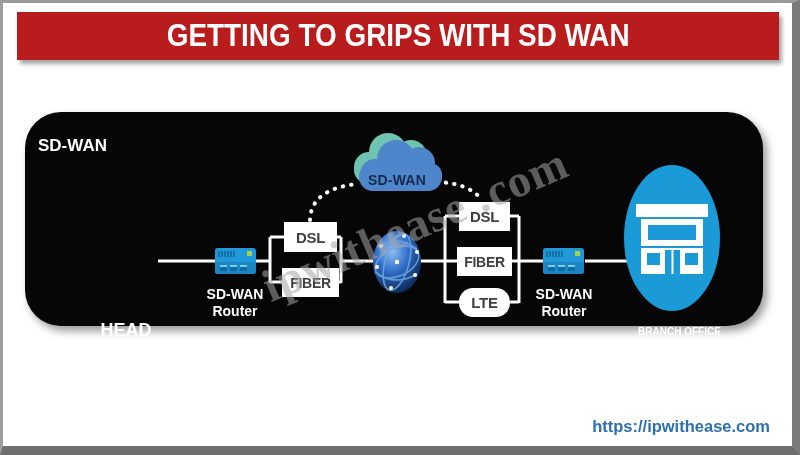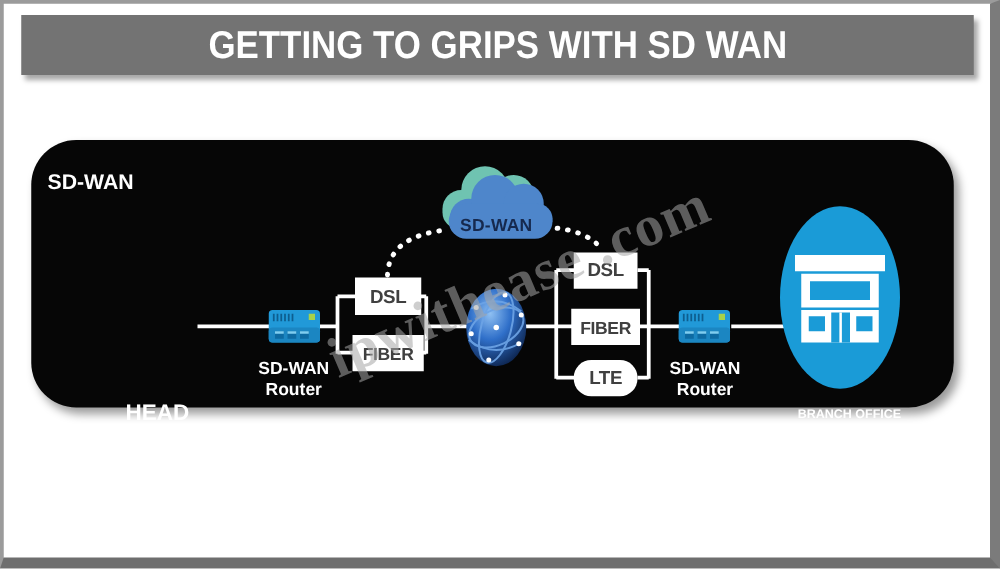--- a/index.html
+++ b/index.html
@@ -7,21 +7,21 @@
   .frame {
     position:relative; width:800px; height:455px; background:#ffffff; overflow:hidden;
   }
   .frame-border {
     position:absolute; inset:0; pointer-events:none; z-index:100;
     border-style:solid; border-width:3px 8px 9px 3px;
     border-color:#9b9b9b #7b7b7b #6e6e6e #9b9b9b;
   }
   .title-bar {
     position:absolute; left:17px; top:12px; width:762px; height:48px;
-    background:#737373; color:#fff; z-index:5;
+    background:#b91c1c; color:#fff; z-index:5;
     display:flex; align-items:center; justify-content:center;
     box-shadow:3px 4px 4px rgba(0,0,0,0.35);
   }
   .title-bar span {
     font-size:31px; font-weight:800; letter-spacing:0;
     transform:scaleX(0.9); white-space:nowrap;
   }
   .panel {
     position:absolute; left:25px; top:112px; width:738px; height:214px;
     background:#060606; border-radius:36px; z-index:5;
@@ -225,15 +225,16 @@
       <div>SD-WAN</div>
       <div>Router</div>
     </div>
     <div class="node-label" style="left:41px; top:210px; width:120px; font-size:18px;">HEAD OFFICE</div>
     <div class="node-label" style="left:602px; top:211px; width:105px; font-size:10px;">BRANCH OFFICE</div>
 
     <div class="watermark">ipwithease .com</div>
 
   </div>
 
+  <a class="footer-url" href="#">https://ipwithease.com</a>
 
   <div class="frame-border"></div>
 </div>
 
 </body></html>

